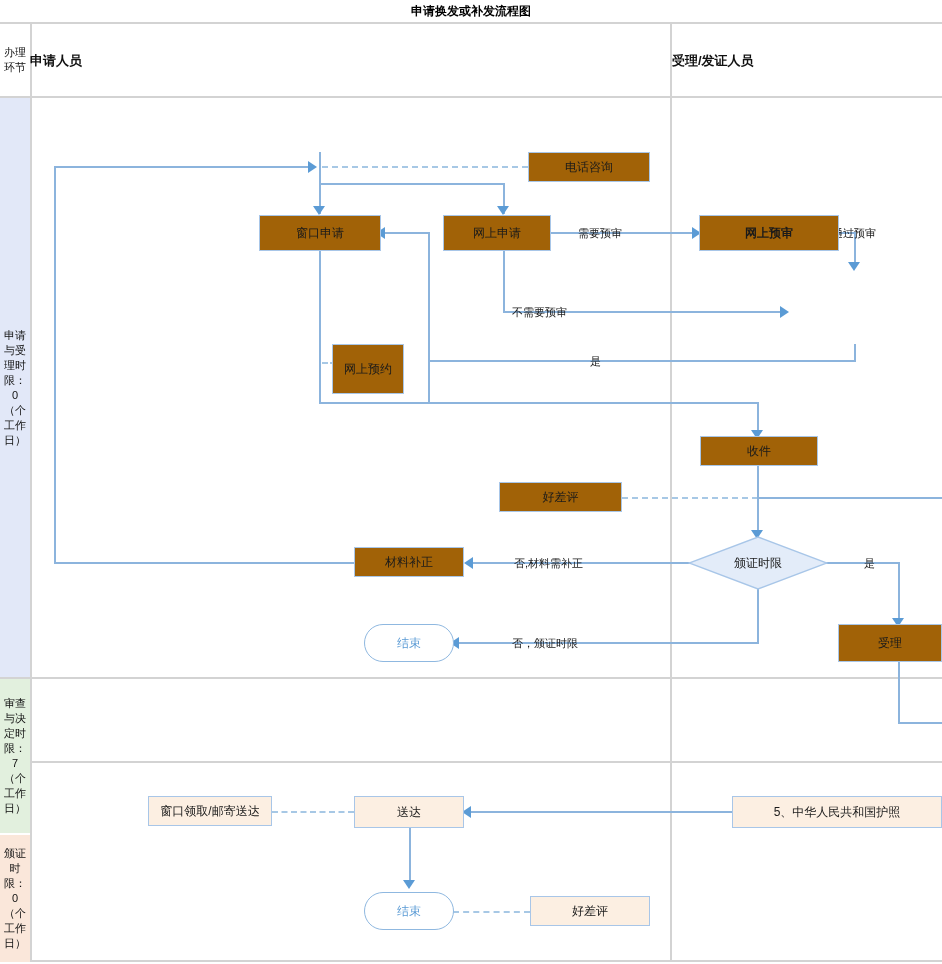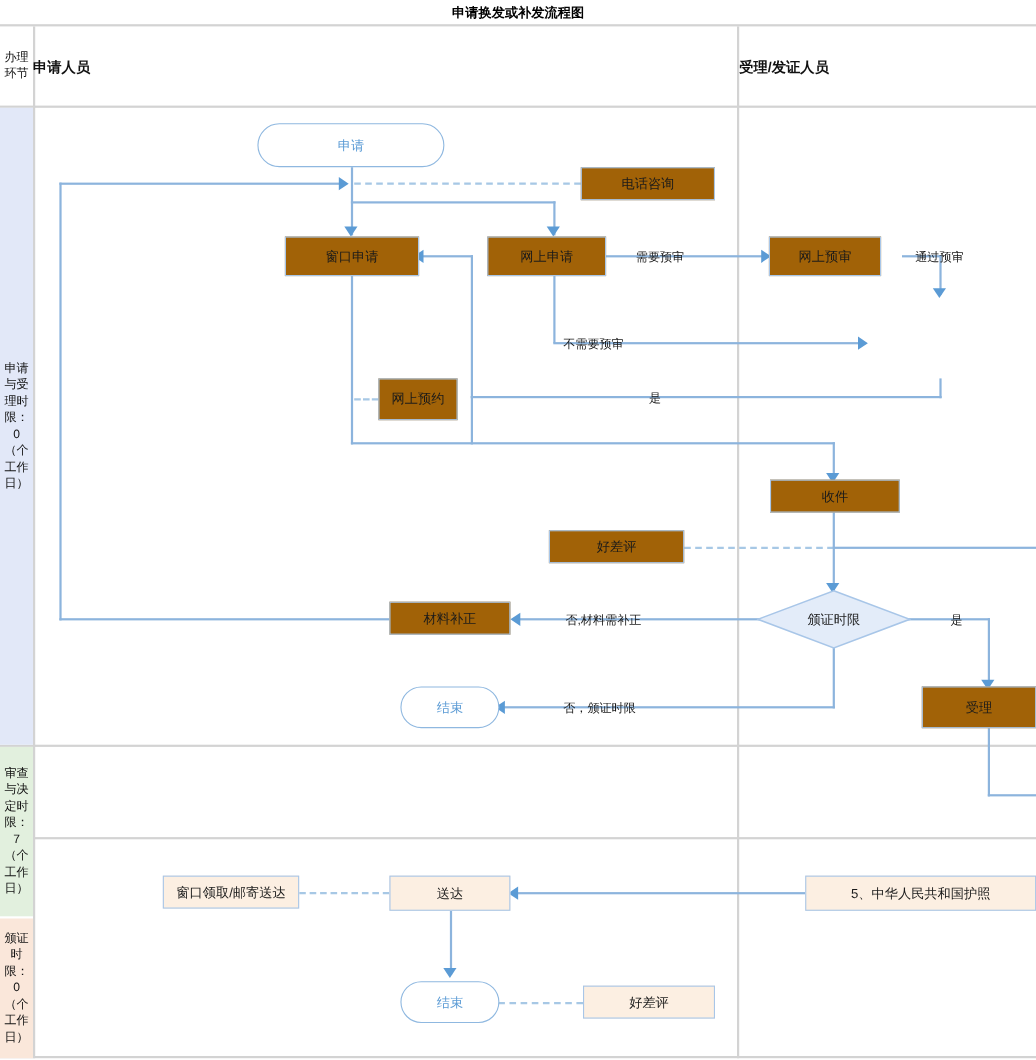--- a/index.html
+++ b/index.html
@@ -150,32 +150,31 @@
   <div class="h" style="left:898px;top:811px;width:44px;"></div>
   <div class="arrow ar-left" style="left:930px;top:806px;"></div>
 
   <div class="hd" style="left:272px;top:811px;width:82px;"></div>
 
   <div class="v" style="left:409px;top:828px;height:58px;"></div>
   <div class="arrow ar-down" style="left:403px;top:880px;"></div>
 
   <div class="hd" style="left:453px;top:911px;width:77px;"></div>
 
-  <div class="node term" style="left:234px;top:112px;width:170px;height:40px;">申请</div>
 
   <div class="node rect" style="left:528px;top:152px;width:122px;height:30px;">电话咨询</div>
 
   <div class="node rect" style="left:259px;top:215px;width:122px;height:36px;">窗口申请</div>
 
   <div class="node rect" style="left:443px;top:215px;width:108px;height:36px;">网上申请</div>
 
-  <div class="node rect" style="left:699px;top:215px;width:102px;height:36px;">网上预审</div>
-
-
-  <div class="node rect" style="left:344px;top:344px;width:72px;height:38px;font-family:Liberation Mono, monospace;">网上预约</div>
+  <div class="node rect" style="left:699px;top:215px;width:140px;height:36px;font-weight:bold;">网上预审</div>
+
+
+  <div class="node rect" style="left:332px;top:344px;width:72px;height:50px;">网上预约</div>
 
   <div class="node rect" style="left:700px;top:436px;width:118px;height:30px;">收件</div>
 
   <div class="node rect" style="left:499px;top:482px;width:123px;height:30px;">好差评</div>
 
   <div class="diamond-wrap" style="left:688px;top:536px;width:140px;height:54px;">
     <svg class="dshape" viewBox="0 0 140 54" preserveAspectRatio="none">
       <polygon points="70,1 139,27 70,53 1,27" fill="#e3ecf9" stroke="#a8c6e8" stroke-width="1.4"></polygon>
     </svg>
     <div class="dtext">颁证时限</div>

